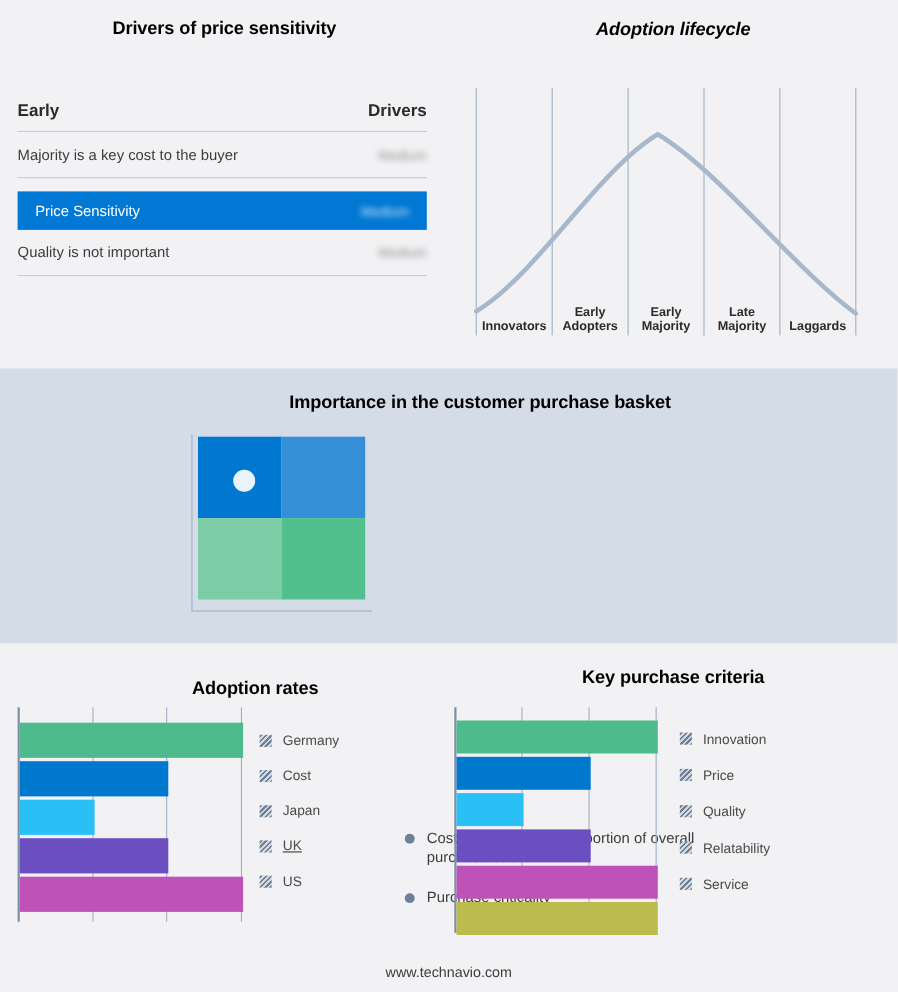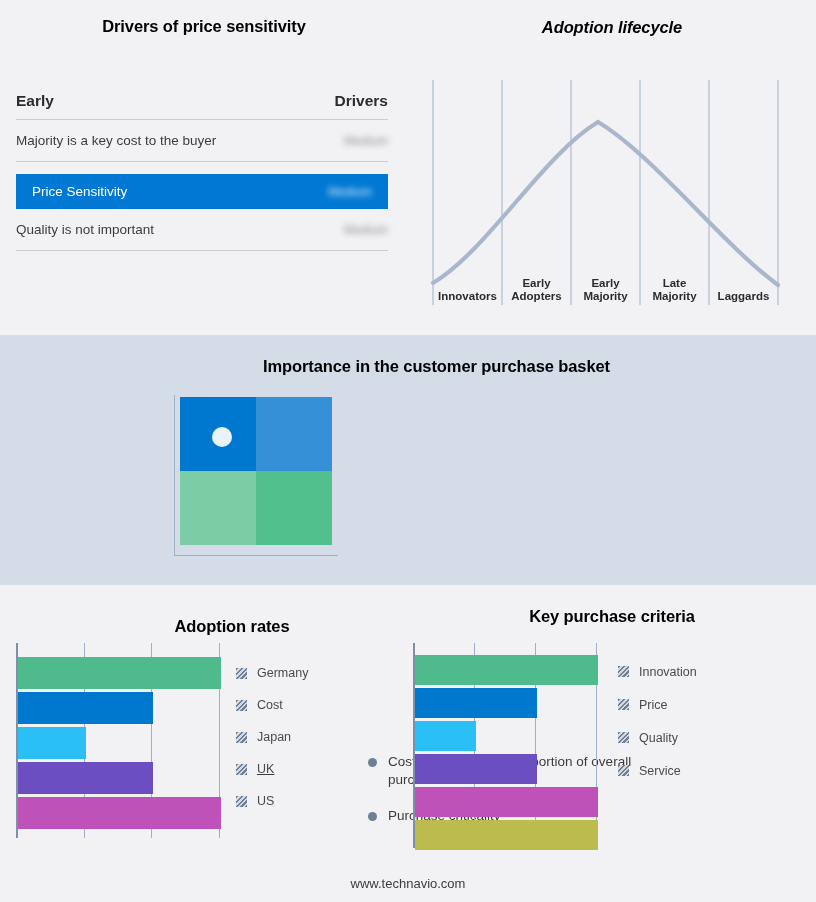--- a/index.html
+++ b/index.html
@@ -271,19 +271,23 @@
       <div class="bar-legend-item" style="height:33px;">
         <span class="hatch-swatch"></span>
         <span class="bar-legend-label">Price</span>
       </div>
       <div class="bar-legend-item" style="height:33px;">
         <span class="hatch-swatch"></span>
         <span class="bar-legend-label">Quality</span>
       </div>
       <div class="bar-legend-item" style="height:33px;">
         <span class="hatch-swatch"></span>
+        <span class="bar-legend-label">Relatability</span>
+      </div>
+      <div class="bar-legend-item" style="height:33px;">
+        <span class="hatch-swatch"></span>
         <span class="bar-legend-label">Service</span>
       </div>
     </div>
   </div>
 </div>
 
 <div class="footer">www.technavio.com</div>
 
 </body></html>

